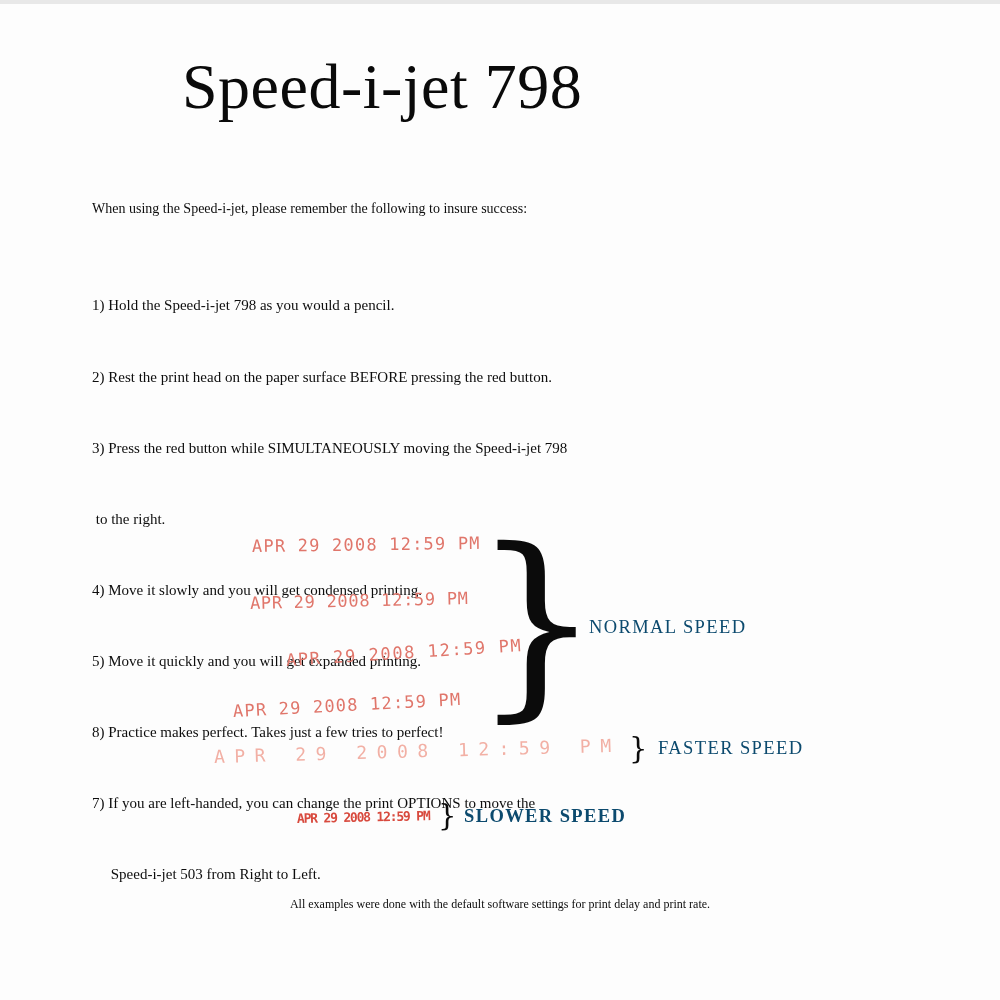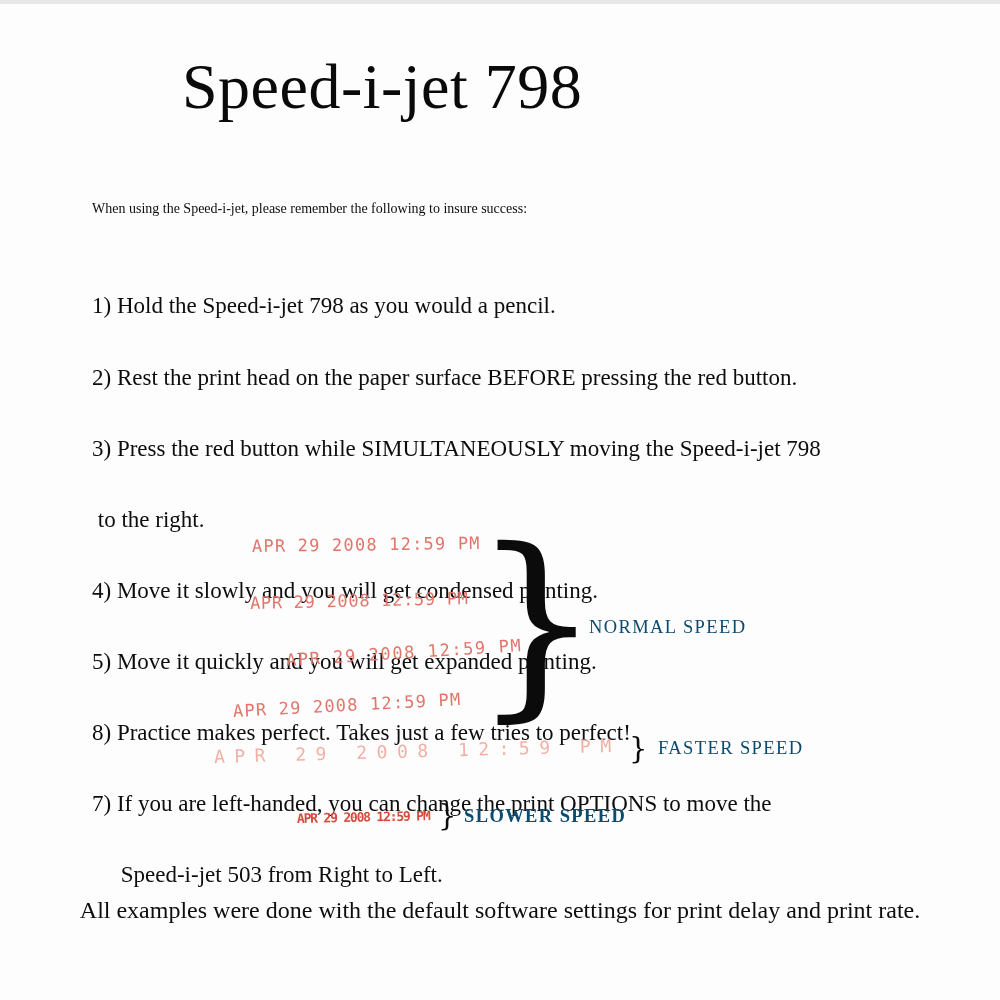--- a/index.html
+++ b/index.html
@@ -15,21 +15,21 @@
   }
   .abs { position: absolute; white-space: pre; }
 
   
   .title-line { font-size: 64px; line-height: 66px; letter-spacing: 0.5px; color: #0a0a0a; }
   #title1 { left: 182px; top: 50px; }
   #title2 { left: 150px; top: 118px; }
 
   
   #intro { left: 92px; top: 197px; font-size: 14px; }
-  #instructions { left: 92px; top: 243px; font-size: 23px; line-height: 23.7px; }
+  #instructions { left: 92px; top: 243px; font-size: 15px; line-height: 23.7px; }
   .instr-line { white-space: pre; }
 
   
   .stamp {
     position: absolute;
     font-family: "DejaVu Sans Mono", monospace;
     white-space: pre;
     transform-origin: left center;
   }
   #stamp1 { left: 252px; top: 532px; font-size: 17px; letter-spacing: 1.2px; transform: rotate(-0.8deg); }
@@ -60,21 +60,21 @@
   #brace-faster { left: 629px; top: 730px; }
   #brace-slower { left: 438px; top: 797px; }
 
   
   .speed-label { font-size: 18.5px; letter-spacing: 1.4px; color: #0c4a6e; }
   #label-normal { left: 589px; top: 613px; }
   #label-faster { left: 658px; top: 734px; }
   #label-slower { left: 464px; top: 802px; font-weight: bold; }
 
   
-  #footer { left: 0; top: 893px; width: 1000px; text-align: center; font-size: 24px; white-space: normal; }
+  #footer { left: 0; top: 893px; width: 1000px; text-align: center; font-size: 12px; white-space: normal; }
 </style>
 </head>
 <body>
 
 <div class="page">
 
   <div class="abs title-line" id="title1">Speed-i-jet 798</div>
 
   <div class="abs" id="intro">When using the Speed-i-jet, please remember the following to insure success:</div>
 

